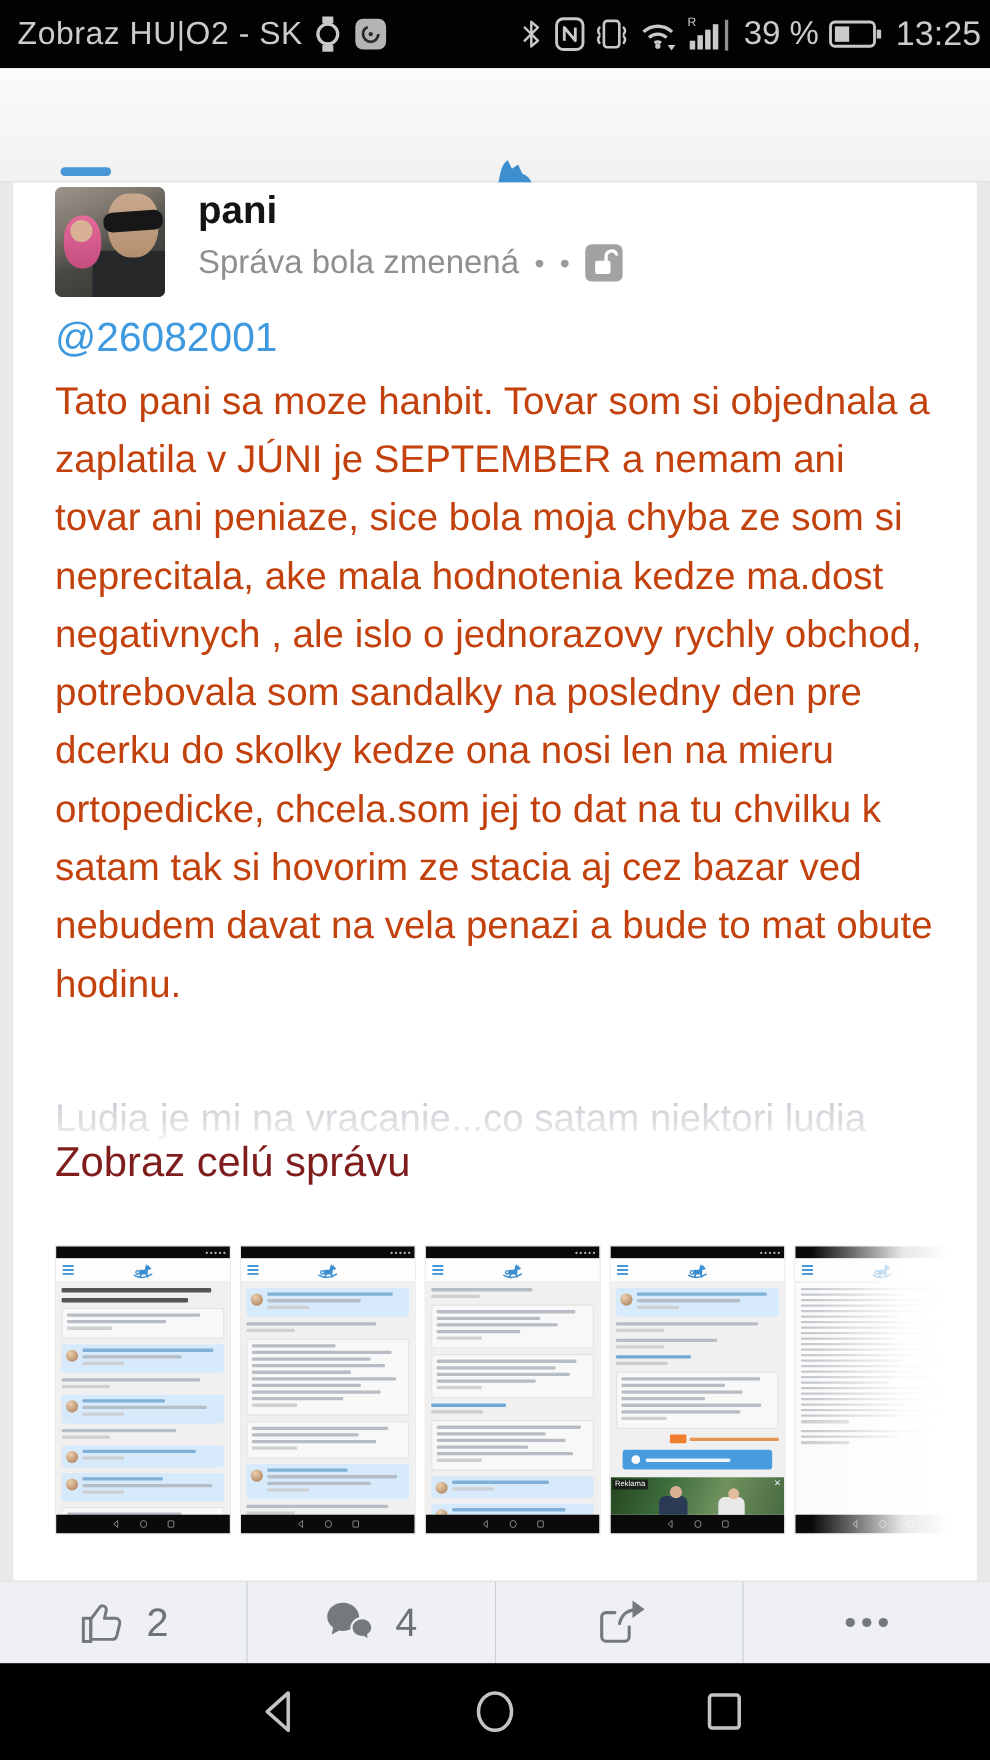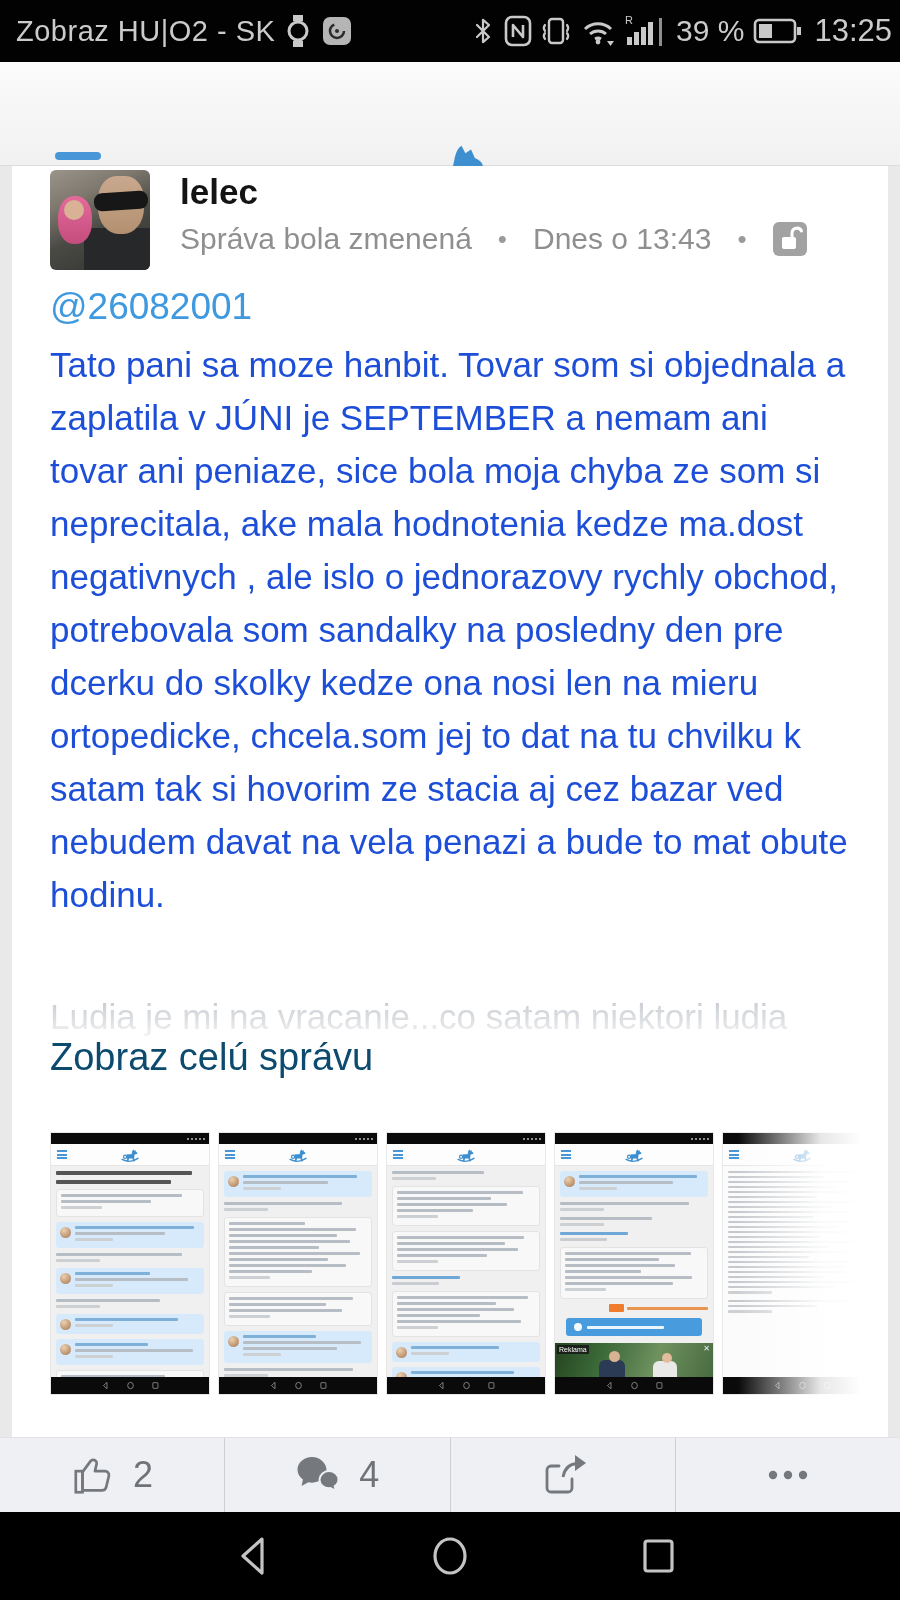--- a/index.html
+++ b/index.html
@@ -38,33 +38,33 @@
     background:#171717; transform:rotate(-4deg); }
   .av-child { position:absolute; left:8px; top:26px; width:34px; height:48px; border-radius:45%;
     background:linear-gradient(#e46a9a,#c44d7e); }
   .av-childface { position:absolute; left:14px; top:30px; width:20px; height:20px; border-radius:50%; background:#d9b295; }
   .av-jacket { position:absolute; left:34px; top:58px; width:66px; height:42px;
     background:radial-gradient(circle at 20% 30%,#3c3f39 2px,transparent 3px),
                radial-gradient(circle at 60% 60%,#565a50 2px,transparent 3px),
                radial-gradient(circle at 80% 20%,#4a4e44 2px,transparent 3px),#26282а;
     background-color:#26282a; }
   .post-name { position:absolute; left:130px; top:2px; font-size:35px; font-weight:bold; color:#141414; cursor:pointer; }
-  .post-meta { position:absolute; left:130px; top:52px; display:flex; align-items:center; gap:26px;
+  .post-meta { position:absolute; left:130px; top:52px; display:flex; align-items:center; gap:14px;
     font-size:30px; color:#8f8f8f; white-space:nowrap; }
   .meta-dot { font-size:26px; color:#9a9a9a; }
   .lock-badge { width:34px; height:34px; border-radius:6px; background:#a2a2a2; position:relative; }
 
   .mention { position:absolute; top:120px; left:38px; font-size:37px; color:#3f99df; cursor:pointer; }
   .post-body { position:absolute; top:172px; left:38px; width:802px; max-height:660px; overflow:hidden;
-    font-size:35px; line-height:53px; color:#1d4ed8; }
+    font-size:35px; line-height:53px; color:#c2410c; }
   .faded-line { position:absolute; top:828px; left:38px; right:30px; height:50px; overflow:hidden;
     font-size:35px; line-height:46px; color:#b7bcc3; white-space:nowrap; }
   .faded-line::after { content:""; position:absolute; inset:0;
     background:linear-gradient(to bottom, rgba(255,255,255,.15), rgba(255,255,255,.55) 55%, rgba(255,255,255,.95)); }
-  .show-full { position:absolute; top:870px; left:38px; font-size:38px; color:#0c4a6e; cursor:pointer; }
+  .show-full { position:absolute; top:870px; left:38px; font-size:38px; color:#7f1d1d; cursor:pointer; }
 
   
   .strip { position:absolute; top:966px; left:38px; width:836px; height:263px; display:flex; gap:8px; }
   .thumb { width:160px; height:263px; background:#fff; display:flex; flex-direction:column; overflow:hidden;
     cursor:pointer; flex:0 0 160px; border:1px solid #e8e8e8; }
   .m-status { height:11px; background:#0a0a0a; display:flex; justify-content:flex-end; align-items:center;
     padding-right:4px; gap:2px; }
   .m-status i { display:block; width:2px; height:2px; background:#bdbdbd; border-radius:50%; }
   .m-header { height:22px; background:#fdfdfd; border-bottom:1px solid #e5e5e5; position:relative; }
   .m-ham { position:absolute; left:6px; top:6px; width:10px; height:9px;
@@ -230,25 +230,24 @@
   <div class="card">
 
     <div class="post-header">
       <div class="avatar">
         <div class="av-jacket"></div>
         <div class="av-child"></div>
         <div class="av-childface"></div>
         <div class="av-face"></div>
         <div class="av-shades"></div>
       </div>
-      <div class="post-name">lelec</div>
+      <div class="post-name">pani</div>
       <div class="post-meta">
         <span>Správa bola zmenená</span>
         <span class="meta-dot">•</span>
-        <span>Dnes o 13:43</span>
         <span class="meta-dot">•</span>
         <span class="lock-badge">
           <svg width="34" height="34" viewBox="0 0 34 34">
             <rect x="9" y="15" width="14" height="12" rx="2" fill="#ffffff"></rect>
             <path d="M19 15 v-4 a5 5 0 0 1 9.5 -2" fill="none" stroke="#ffffff" stroke-width="3" stroke-linecap="round"></path>
           </svg>
         </span>
       </div>
     </div>
 

